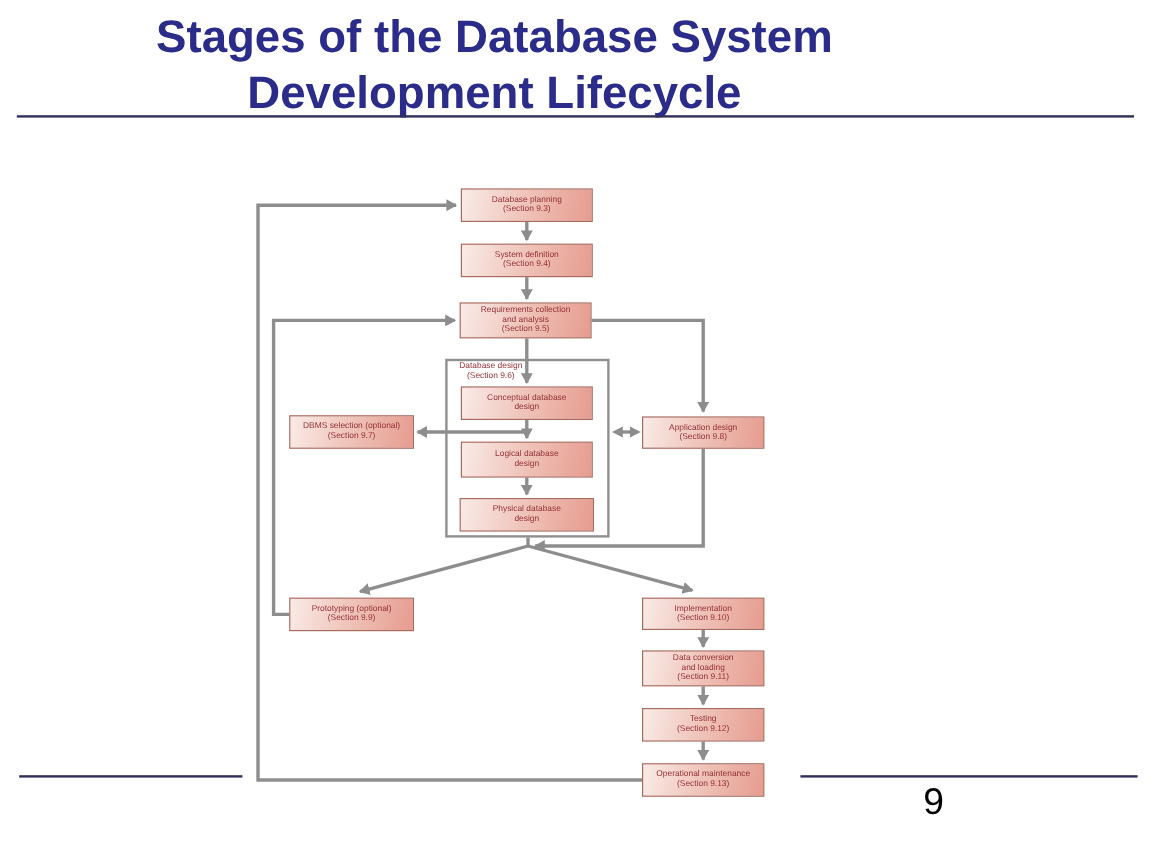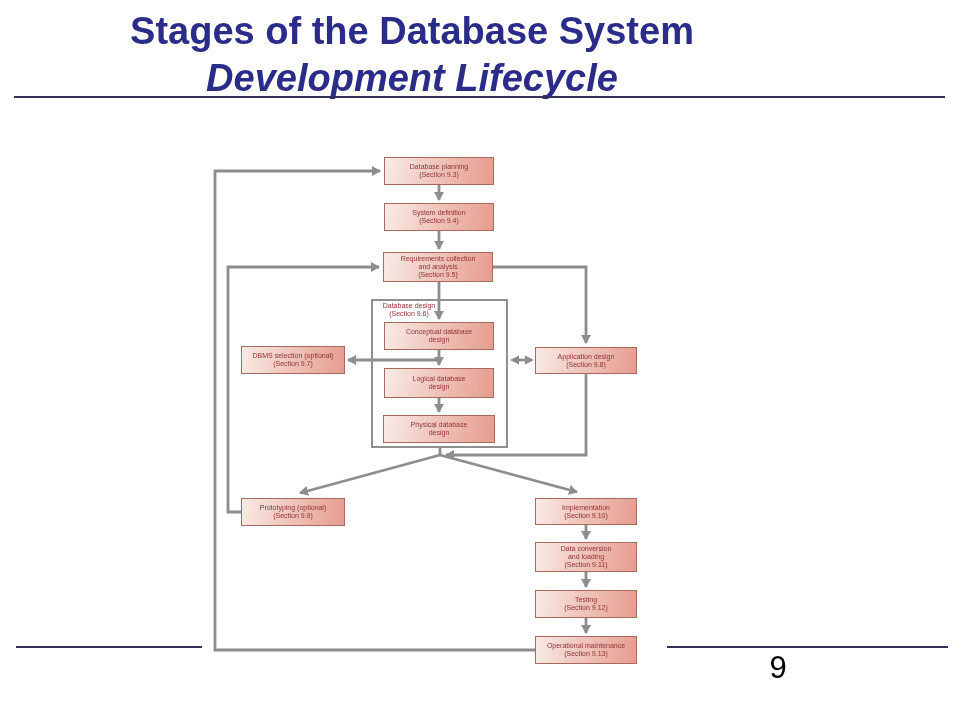--- a/index.html
+++ b/index.html
@@ -6,21 +6,21 @@
   body {
     width:960px; height:720px; position:relative; background:#ffffff;
     font-family:"Liberation Sans", sans-serif; overflow:hidden;
   }
   .title-line {
     position:absolute; left:0; width:824px; text-align:center;
     font-weight:bold; font-size:38px; color:var(--title,#2b2b8a);
     white-space:nowrap;
   }
   #title1 { top:10px; }
-  #title2 { top:57px;font-style:italic; }
+  #title2 { top:57px; }
   .rule {
     position:absolute; height:2px; background:var(--rule,#30305a);
   }
   #rule-top    { left:14px;  top:96px;  width:931px; }
   #rule-bot-l  { left:16px;  top:646px; width:186px; }
   #rule-bot-r  { left:667px; top:646px; width:281px; }
   #page-num {
     position:absolute; left:756px; top:650px; width:44px; text-align:center;
     font-size:31px; color:var(--page-number,#000000);
   }

